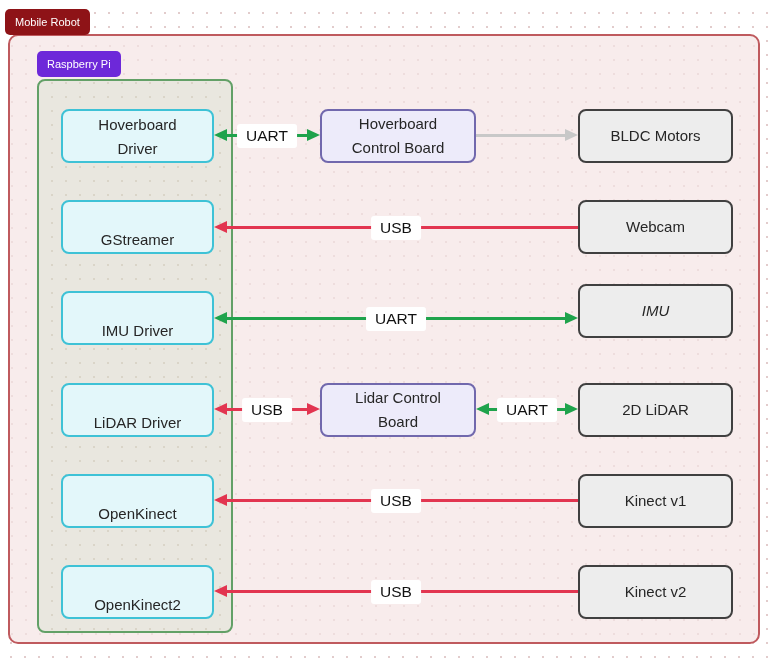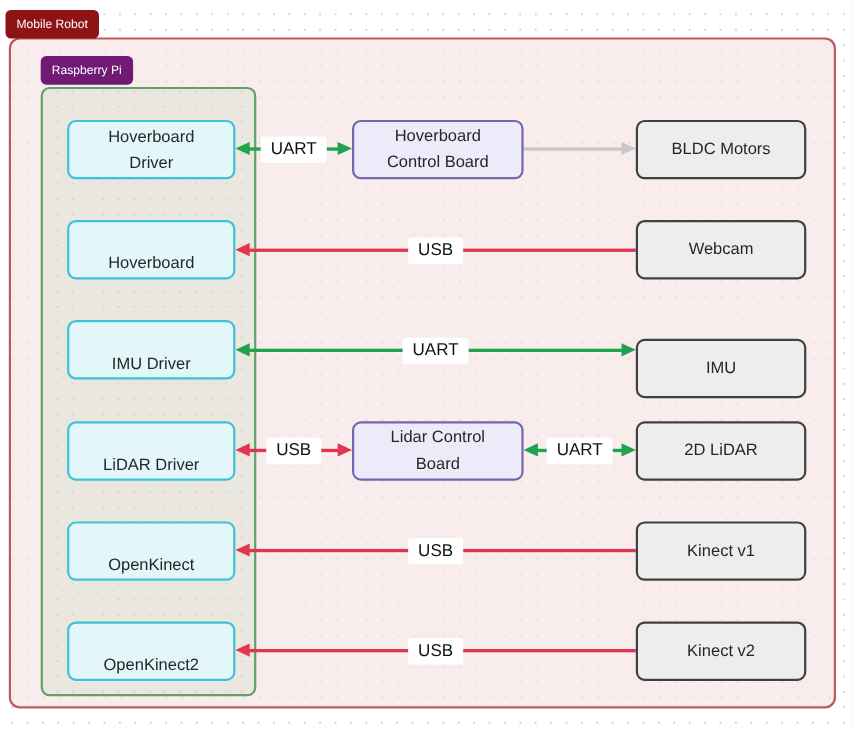--- a/index.html
+++ b/index.html
@@ -23,21 +23,21 @@
     background-size:14px 14px;background-position:9px 3px;
     border:2px solid #bf5a5e;border-radius:10px;
     box-sizing:border-box;
   }
   .badge{
     position:absolute;height:26px;line-height:26px;
     padding:0 10px;border-radius:5px;color:#ffffff;
     font-size:11px;white-space:nowrap;z-index:5;
   }
   .badge-outer{left:5px;top:9px;background:#8e1317;}
-  .badge-inner{left:37px;top:51px;background:#701a75;}
+  .badge-inner{left:37px;top:51px;background:#6d28d9;}
   
   .cluster-inner{
     position:absolute;left:37px;top:79px;width:196px;height:554px;
     background-color:#e9e7df;
     background-image:radial-gradient(circle,#dad5c8 1.2px, transparent 1.3px);
     background-size:14px 14px;background-position:6px 9px;
     border:2px solid #63a067;border-radius:8px;
     box-sizing:border-box;
   }
   
@@ -137,21 +137,21 @@
   <div class="edge r has-l" style="left:214px;top:590px;width:364px;">
     <span class="head head-l"></span>
     <span class="line"></span>
     <span class="pill">USB</span>
   </div>
 
   <div class="node node-pi" style="top:109px;">
     <span>Hoverboard Driver</span>
   </div>
   <div class="node node-pi" style="top:200px;">
-    <span>Hoverboard</span>
+    <span>GStreamer</span>
   </div>
   <div class="node node-pi" style="top:291px;">
     <span>IMU Driver</span>
   </div>
   <div class="node node-pi" style="top:474px;">
     <span>OpenKinect</span>
   </div>
   <div class="node node-pi" style="top:383px;">
     <span>LiDAR Driver</span>
   </div>
@@ -165,21 +165,21 @@
   <div class="node node-dev" style="top:109px;">
     <span>BLDC Motors</span>
   </div>
 
   <div class="node node-ctrl" style="top:383px;">
     <span>Lidar Control Board</span>
   </div>
   <div class="node node-dev" style="top:200px;">
     <span>Webcam</span>
   </div>
-  <div class="node node-dev" style="top:308px;">
+  <div class="node node-dev" style="top:284px;font-style:italic;">
     <span>IMU</span>
   </div>
   <div class="node node-dev" style="top:383px;">
     <span>2D LiDAR</span>
   </div>
   <div class="node node-dev" style="top:474px;">
     <span>Kinect v1</span>
   </div>
   <div class="node node-dev" style="top:565px;">
     <span>Kinect v2</span>

